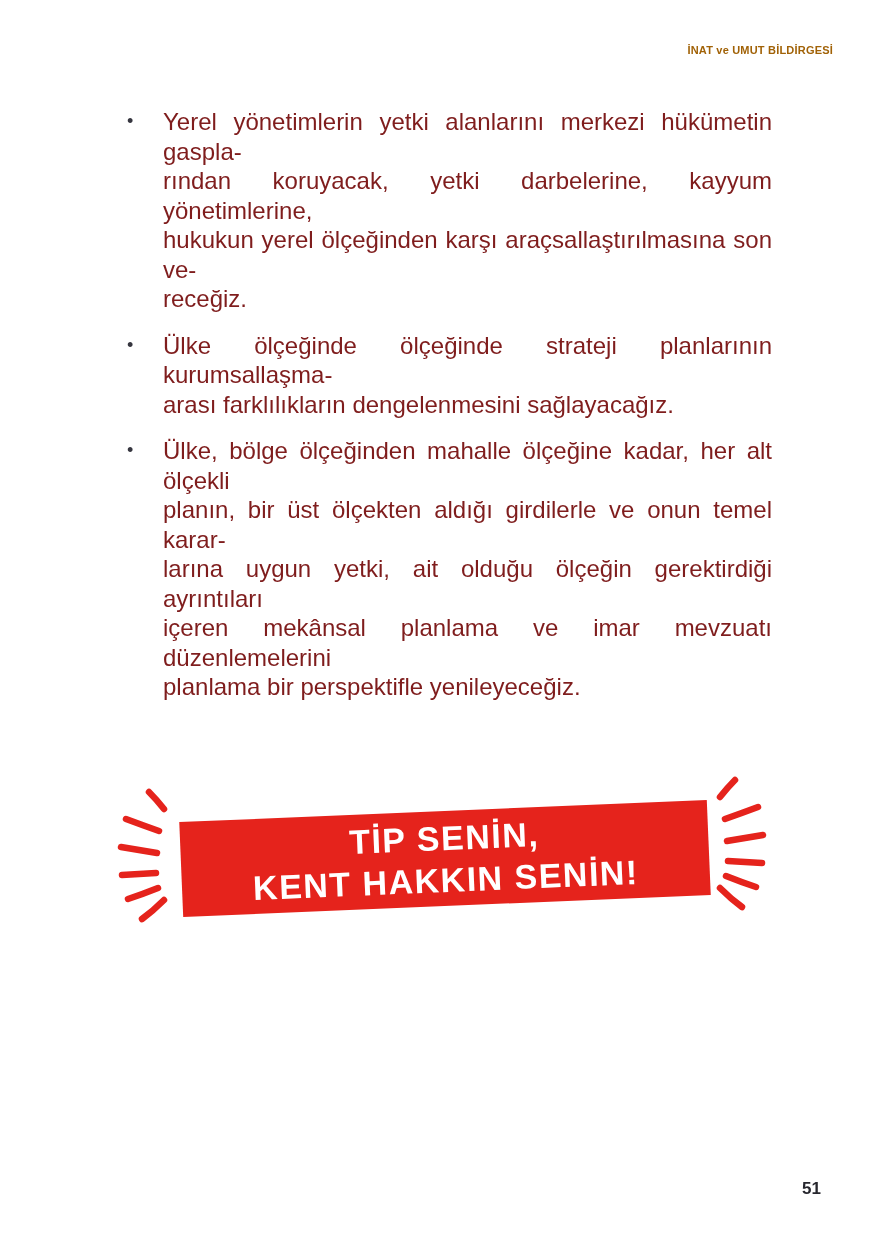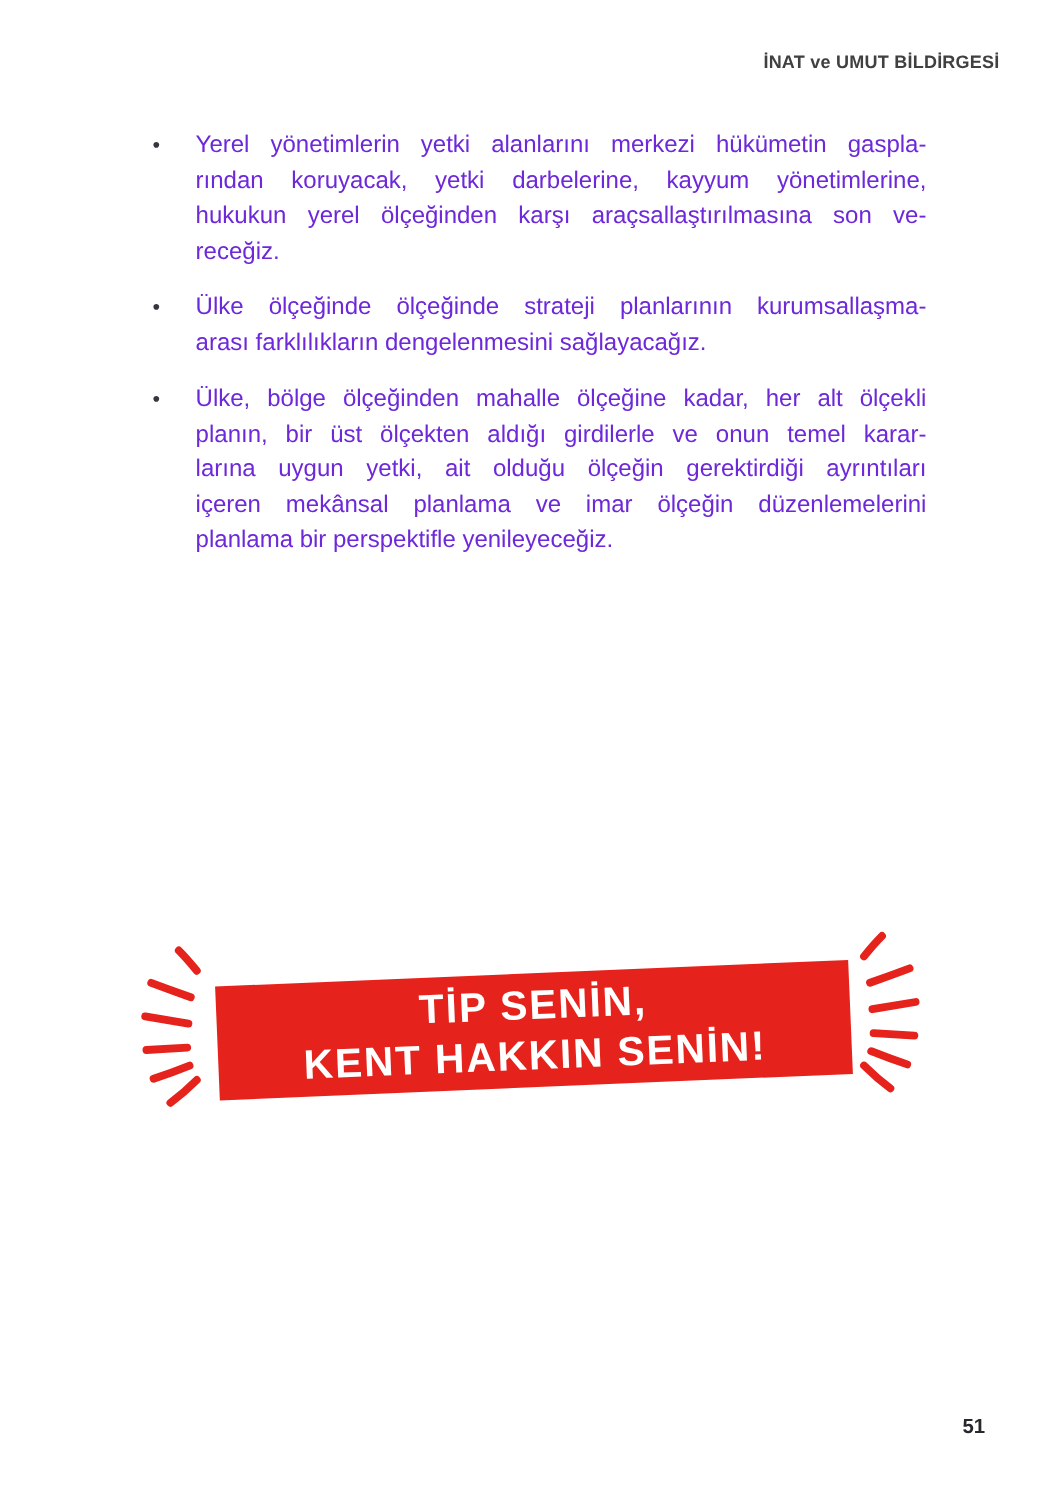--- a/index.html
+++ b/index.html
@@ -11,44 +11,44 @@
     margin: 0 auto;
     background: #ffffff;
     font-family: "Liberation Sans", "DejaVu Sans", sans-serif;
     color: #36363f;
     overflow: hidden;
   }
   .header {
     position: absolute;
     top: 44px;
     right: 44px;
-    font-size: 15px;
+    font-size: 11px;
     font-weight: bold;
     letter-spacing: 0.2px;
-    color: #404040;
+    color: #a16207;
   }
   .bullets {
     position: absolute;
     left: 124px;
     top: 107px;
     width: 650px;
   }
   .bullet-item { display: flex; margin-bottom: 17px; }
   .marker {
     width: 39px;
     font-size: 18px;
     line-height: 29.5px;
     padding-left: 3px;
     color: #36363f;
   }
   .bullet-text {
     width: 609px;
-    font-size: 20px;
+    font-size: 24px;
     line-height: 29.5px;
-    color: #6d28d9;
+    color: #7f1d1d;
   }
   .line { text-align: justify; text-align-last: justify; }
   .line.last { text-align: left; text-align-last: auto; }
   .banner {
     position: absolute;
     left: 181px;
     top: 811px;
     width: 528px;
     height: 95px;
     transform: rotate(-2.4deg);
@@ -107,21 +107,21 @@
           <div class="line">Ülke ölçeğinde ölçeğinde strateji planlarının kurumsallaşma-</div>
           <div class="line last">arası farklılıkların dengelenmesini sağlayacağız.</div>
         </div>
       </div>
       <div class="bullet-item">
         <span class="marker">•</span>
         <div class="bullet-text">
           <div class="line">Ülke, bölge ölçeğinden mahalle ölçeğine kadar, her alt ölçekli</div>
           <div class="line">planın, bir üst ölçekten aldığı girdilerle ve onun temel karar-</div>
           <div class="line">larına uygun yetki, ait olduğu ölçeğin gerektirdiği ayrıntıları</div>
-          <div class="line">içeren mekânsal planlama ve imar ölçeğin düzenlemelerini</div>
+          <div class="line">içeren mekânsal planlama ve imar mevzuatı düzenlemelerini</div>
           <div class="line last">planlama bir perspektifle yenileyeceğiz.</div>
         </div>
       </div>
     </div>
 
   <svg class="burst left" width="56" height="140" viewBox="0 0 56 140">
     <path d="M33 6 Q40 13 48 23" stroke="#e5231c"></path>
     <path d="M10 33 Q26 39 43 45" stroke="#e5231c"></path>
     <path d="M5 61 Q23 64 41 67" stroke="#e5231c"></path>
     <path d="M6 89 Q23 88 40 87" stroke="#e5231c"></path>

